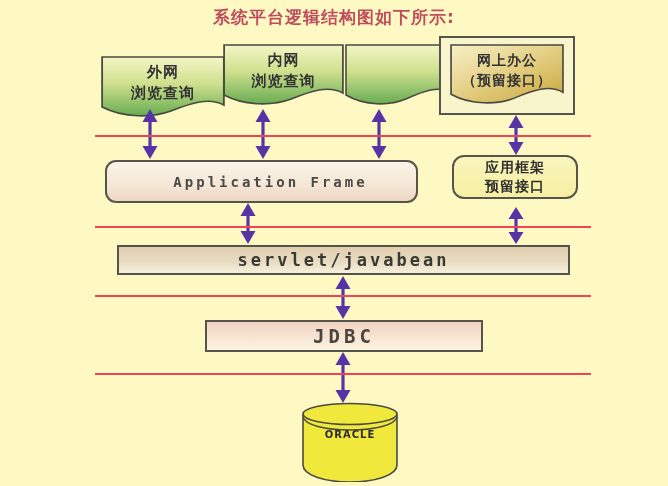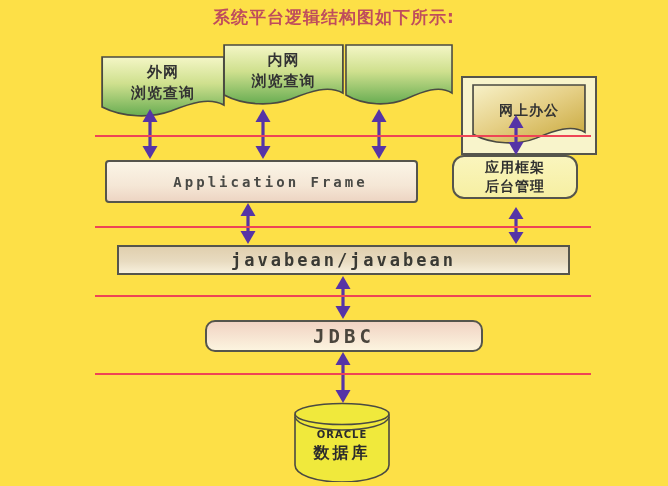--- a/index.html
+++ b/index.html
@@ -1,74 +1,74 @@
 <!DOCTYPE html>
 <html><head>
 <meta charset="utf-8">
 <style>
   html,body{margin:0;padding:0;background:#ffffff;}
   #stage{
-    position:relative;width:668px;height:486px;background:#fde047;overflow:hidden;
+    position:relative;width:668px;height:486px;background:#fef9c3;overflow:hidden;
     font-family:"DejaVu Sans",sans-serif;
   }
   .abs{position:absolute;}
   
   #title{
     top:6px;left:0;width:668px;text-align:center;
     font-size:17px;font-weight:bold;letter-spacing:1px;color:#bf4d5c;
   }
   
   .docbox{position:absolute;}
   .docbox svg.shape{position:absolute;left:0;top:0;width:100%;height:100%;}
   .doclabel{
     position:absolute;left:0;top:0;right:0;bottom:10px;
     display:flex;flex-direction:column;align-items:center;justify-content:center;
     font-weight:bold;font-size:15px;letter-spacing:1px;color:#333333;line-height:21px;
     text-align:center;
   }
   .docbox.gold .doclabel{font-size:14px;line-height:20px;bottom:12px;}
   
   #office-outer{
-    left:461px;top:36px;width:136px;height:79px;
-    background:#f8f4cb;border:2px solid #55554c;box-sizing:border-box;margin-top:40px;
+    left:439px;top:36px;width:136px;height:79px;
+    background:#f8f4cb;border:2px solid #55554c;box-sizing:border-box;
   }
   
   .redline{left:95px;width:496px;height:2px;background:#ee4456;z-index:3;}
   
   .tierbox{
     position:absolute;box-sizing:border-box;border:2px solid #55554c;z-index:4;
     display:flex;align-items:center;justify-content:center;text-align:center;
   }
   #app-frame{
-    left:105px;top:160px;width:313px;height:43px;border-radius:4px;
+    left:105px;top:160px;width:313px;height:43px;border-radius:11px;
     background:linear-gradient(180deg,#faf4e6 0%,#f5e7d6 60%,#edd5c3 100%);
     font-family:"DejaVu Sans Mono",monospace;font-size:14px;font-weight:600;
     letter-spacing:3px;color:#4a4a46;padding-left:18px;
   }
   #app-components{
     left:452px;top:155px;width:126px;height:44px;border-radius:12px;
     background:linear-gradient(180deg,#faf5bd 0%,#f6efa2 100%);
     font-weight:bold;font-size:14px;color:#2f2f2f;line-height:19px;letter-spacing:1px;
   }
   #servlet-box{
     left:117px;top:245px;width:453px;height:30px;
     background:linear-gradient(180deg,#e0cfae 0%,#e8dbc0 55%,#f7f0dd 100%);
     font-family:"DejaVu Sans Mono",monospace;font-size:17px;font-weight:bold;
     letter-spacing:3px;color:#3a3a34;
   }
   #jdbc-box{
-    left:205px;top:320px;width:278px;height:32px;border-radius:10px;
+    left:205px;top:320px;width:278px;height:32px;border-radius:0;
     background:linear-gradient(180deg,#f1d3c3 0%,#fcf4df 100%);
     font-family:"DejaVu Sans Mono",monospace;font-size:19px;font-weight:bold;
     letter-spacing:4px;color:#4a453c;
   }
   
   svg.arrow{position:absolute;z-index:2;}
   
-  #cylinder{left:293px;top:402px;width:98px;height:80px;}
+  #cylinder{left:301px;top:402px;width:98px;height:80px;}
   #cylinder svg{position:absolute;left:0;top:0;width:100%;height:100%;}
   #cyl-label{
     position:absolute;left:0;right:0;top:27px;text-align:center;color:#2c2c2c;
   }
   #cyl-label .l1{display:block;font-size:10px;font-weight:bold;letter-spacing:1px;}
   #cyl-label .l2{display:block;font-size:16px;font-weight:bold;letter-spacing:3px;margin-top:3px;}
 </style>
 </head>
 <body>
 
@@ -117,20 +117,21 @@
     </svg>
   </div>
 
   <div id="office-outer" class="abs">
     <div class="docbox gold" style="left:9px;top:6px;width:114px;height:63px">
       <svg class="shape" viewBox="0 0 110 64" preserveAspectRatio="none">
         <path d="M1,1 H109 V49 C96,41 80,47 62,55 C45,62 20,62 1,51 Z" fill="url(#gradGold)" stroke="#4a4a42" stroke-width="1.6"></path>
       </svg>
       <div class="doclabel">
         <span>网上办公</span>
+        <span>（预留接口）</span>
       </div>
     </div>
   </div>
 
   <div class="redline abs" style="top:135px"></div>
   <div class="redline abs" style="top:226px"></div>
   <div class="redline abs" style="top:295px"></div>
   <div class="redline abs" style="top:373px"></div>
 
   <svg class="arrow" style="left:141px;top:109px" width="18" height="50" viewBox="0 0 18 50">
@@ -174,37 +175,36 @@
     <polygon points="9,51 16.5,38 1.5,38" fill="#5634a6"></polygon>
   </svg>
 
   <div id="app-frame" class="tierbox">
     <span>Application Frame</span>
   </div>
 
   <div id="app-components" class="tierbox">
     <div>
       <div>应用框架</div>
-      <div>后台管理</div>
+      <div>预留接口</div>
     </div>
   </div>
 
   <div id="servlet-box" class="tierbox">
-    <span>javabean/javabean</span>
+    <span>servlet/javabean</span>
   </div>
 
   <div id="jdbc-box" class="tierbox">
     <span>JDBC</span>
   </div>
 
   <div id="cylinder" class="abs">
     <svg viewBox="0 0 98 80">
       <path d="M2,13 L2,63 C2,73 23,80 49,80 C75,80 96,73 96,63 L96,13 Z" fill="#f0e93c" stroke="#4a4a42" stroke-width="1.6"></path>
       <ellipse cx="49" cy="12" rx="47" ry="10.5" fill="#f0e93c" stroke="#4a4a42" stroke-width="1.6"></ellipse>
       <path d="M2,15 C4,23 24,28 49,28 C74,28 94,23 96,15" fill="none" stroke="#4a4a42" stroke-width="1.3"></path>
     </svg>
     <div id="cyl-label">
       <span class="l1">ORACLE</span>
-      <span class="l2">数据库</span>
     </div>
   </div>
 
 </div>
 
 </body></html>

